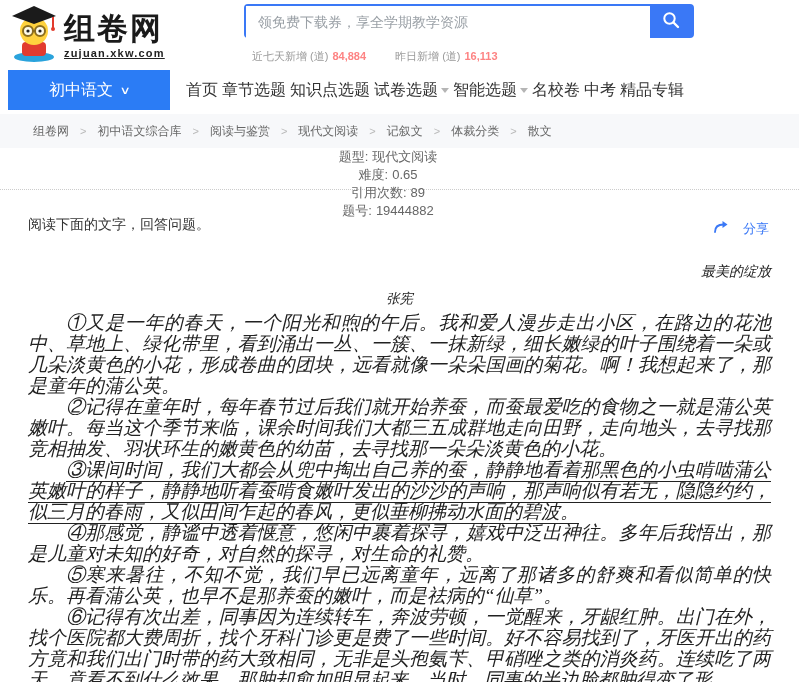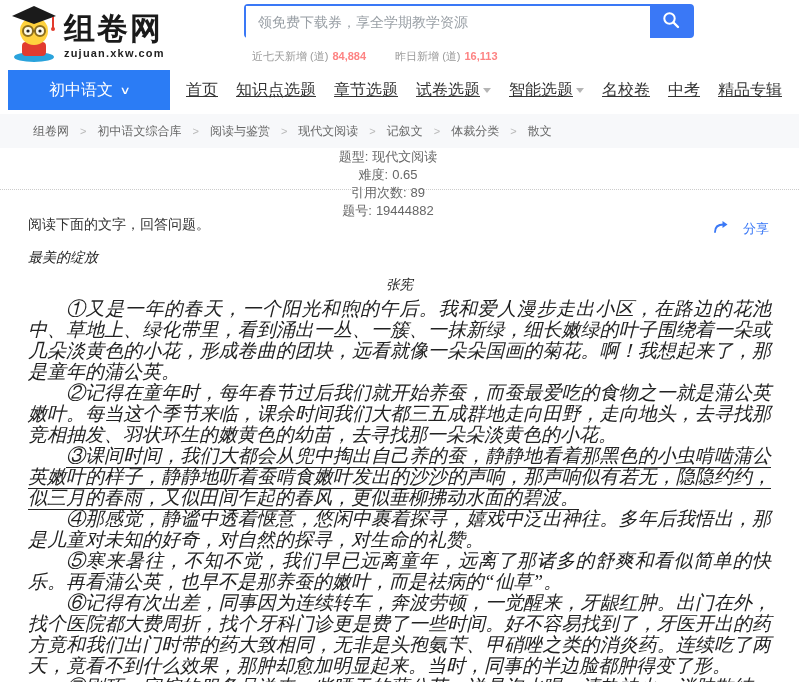--- a/index.html
+++ b/index.html
@@ -4,40 +4,40 @@
 <style>
   * { margin:0; padding:0; box-sizing:border-box; }
   html,body { width:799px; height:682px; overflow:hidden; background:#fff;
     font-family:"Liberation Sans", sans-serif; }
 
   
   .topbar { display:flex; align-items:flex-start; padding:4px 0 0 6px; height:68px; }
   .logo { display:flex; align-items:center; width:232px; cursor:pointer; }
   .logo-text { margin-left:2px; }
   .logo-title { font-size:31px; font-weight:900; color:#1a1a1a; letter-spacing:2px; line-height:34px; }
-  .logo-domain { font-size:11px; font-weight:bold; color:#222; letter-spacing:1.2px; margin-top:1px; }
+  .logo-domain { font-size:11px; font-weight:bold; color:#222; letter-spacing:1.2px; margin-top:1px;text-decoration:underline; }
 
   .search-area { margin-left:6px; }
   .search-box { display:flex; width:450px; height:34px; border:2px solid #3a78f6; border-radius:4px; background:#fff; }
   .search-box input { flex:1; border:none; outline:none; padding:16px 12px; font-size:14px; color:#333;
     font-family:"Liberation Sans", sans-serif; }
   .search-box input::placeholder { color:#9aa0a6; }
   .search-btn { width:42px; border:none; background:#3a78f6; cursor:pointer;
     display:flex; align-items:center; justify-content:center; }
   .stats { margin-top:11px; padding-left:8px; font-size:11px; color:#9a9a9a; }
   .stat-value { color:#fd8383; font-weight:bold; margin-left:4px; }
   .stat-pair + .stat-pair { margin-left:26px; }
 
   
   .navbar { display:flex; align-items:center; height:40px; margin-top:2px; width:799px; overflow:hidden; }
   .subject-btn { flex:0 0 162px; height:40px; margin-left:8px; background:#2b7cf5; color:#fff;
     font-size:16px; display:flex; align-items:center; justify-content:center; gap:8px; cursor:pointer; }
   .chevron { font-size:11px; transform:scaleX(1.4); }
-  .nav-items { display:flex; gap:18px; margin-left:16px; font-size:16px; color:#333;
-    white-space:nowrap; overflow:hidden; flex:1;text-decoration:underline; }
+  .nav-items { display:flex; gap:4px; margin-left:16px; font-size:16px; color:#333;
+    white-space:nowrap; overflow:hidden; flex:1; }
   .nav-item { cursor:pointer; position:relative; line-height:40px; }
   .drop-marker { display:inline-block; width:0; height:0; margin-left:3px; margin-bottom:2px;
     border-left:4px solid transparent; border-right:4px solid transparent; border-top:5px solid #b5b5b5; }
 
   
   .breadcrumb { height:34px; margin-top:4px; background:#f7f8fa; display:flex; align-items:center;
     padding-left:33px; font-size:12px; color:#666; }
   .crumb { cursor:pointer; }
   .crumb-sep { color:#b9b9b9; margin:0 11px; font-size:11px; }
 
@@ -46,21 +46,21 @@
     font-size:13px; color:#666; border-bottom:1px dotted #ccc;flex-direction:column; }
   .meta-pair { margin-right:26px; }
   .meta-pair .v { margin-left:4px; }
   .share { margin-left:auto; color:#3a78f6; display:flex; align-items:center; gap:14px;
     font-size:13px; cursor:pointer;font-family:Liberation Serif, serif; }
 
   
   .article { padding:12px 28px 0 28px; }
   .prompt { font-size:14px; color:#333; line-height:27px; margin-top:9px; }
   .essay { font-family:"Liberation Serif", serif; font-style:italic; color:#222; }
-  .essay-title { text-align:left; font-size:14px; line-height:27px; margin-top:6px;font-style:italic; }
+  .essay-title { text-align:right; font-size:14px; line-height:27px; margin-top:20px;font-style:italic; }
   .essay-author { text-align:center; font-size:13.5px; line-height:27px;font-family:Liberation Serif, serif; }
   .essay p { font-size:19px; line-height:21px; text-align:justify; text-indent:2em; }
   .essay p.underlined { text-decoration:underline; text-underline-offset:5px; }
 </style>
 </head>
 <body>
 
 <header class="topbar">
   <div class="logo">
     <span>
@@ -111,22 +111,22 @@
 <nav class="navbar">
   <div class="subject-btn">
     <span>初中语文</span>
     <span class="chevron">∨</span>
   </div>
   <div class="nav-items">
     <span class="nav-item">
       
       <span>首页</span>
     </span>
+    <span class="nav-item"><span>章节选题</span></span>
     <span class="nav-item"><span>知识点选题</span></span>
-    <span class="nav-item"><span>章节选题</span></span>
     <span class="nav-item"><span>试卷选题</span><span class="drop-marker"></span></span>
     <span class="nav-item"><span>智能选题</span><span class="drop-marker"></span></span>
     <span class="nav-item"><span>名校卷</span></span>
     <span class="nav-item"><span>中考</span></span>
     <span class="nav-item"><span>精品专辑</span></span>
 
   </div>
 </nav>
 
 <div class="breadcrumb">

